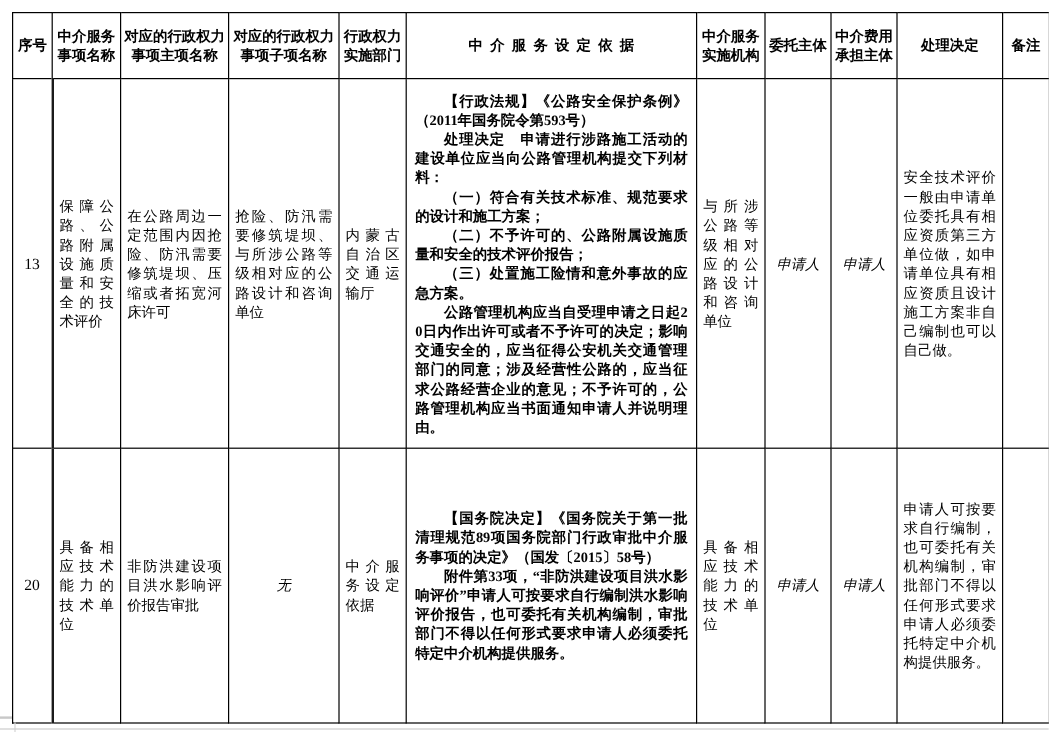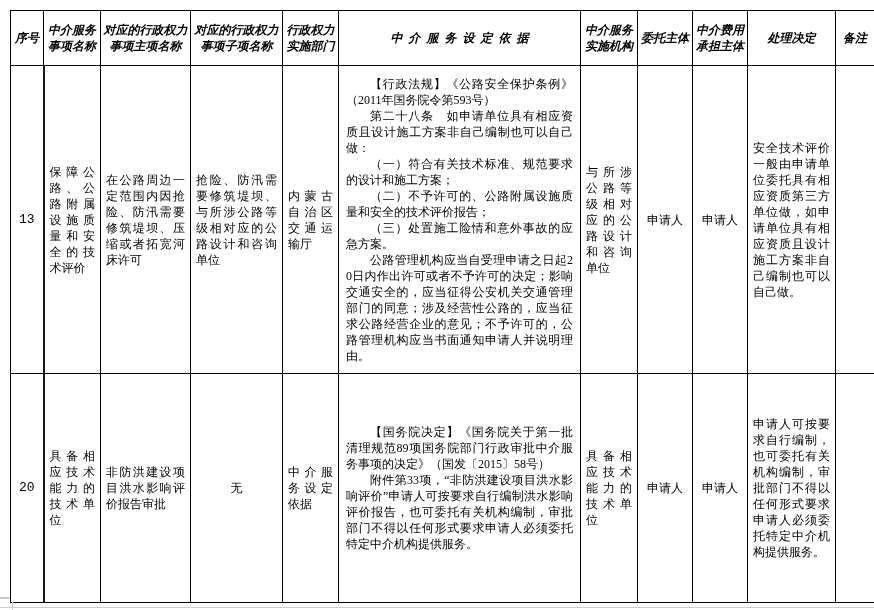--- a/index.html
+++ b/index.html
@@ -6,44 +6,44 @@
   html,body { width:874px; height:610px; background:#ffffff; overflow:hidden; }
   body { position:relative; color:#000; font-family:"Liberation Serif", serif; }
 
   table.svc {
     position:absolute; left:10px; top:10px; width:864px;
     border-collapse:collapse; table-layout:fixed;
     background:#fff;
   }
   .svc td, .svc th { border:1px solid #000; vertical-align:middle; overflow:hidden; }
 
-  .svc thead tr { height:55px;font-style:italic; }
+  .svc thead tr { height:55px; }
   .svc th {
     font-family:"Liberation Sans", sans-serif;
     font-weight:bold; font-size:12px; line-height:16px;
     text-align:center; white-space:pre-line; padding:2px 1px;
   }
   .svc th.spread { letter-spacing:6px; text-indent:6px;text-align:center; }
 
   .svc tbody tr.r13 { height:308px; }
   .svc tbody tr.r14 { height:229px; }
 
   .svc tbody td { font-size:12px; line-height:16px; }
   .svc tbody td.seq {
     text-align:center; font-size:13px;
-    font-family:Liberation Mono, monospace;
+    font-family:Liberation Serif, serif;
     border-right:2px solid #1a1a1a;
   }
   .cjust {
     text-align:justify; text-justify:inter-character;
     padding:2px 5px; word-break:break-all;
   }
-  .ctr { text-align:center; padding:2px 3px; }
+  .ctr { text-align:center; padding:2px 3px;font-style:italic; }
   .basis { padding:2px 7px; text-align:justify; text-justify:inter-character; word-break:break-all; }
-  .basis p { text-indent:2em; margin:0; }
+  .basis p { text-indent:2em; margin:0;font-weight:bold; }
   .decision { padding:2px 5px; text-align:justify; text-justify:inter-character; word-break:break-all; }
   .remark { padding:2px; }
 
   .edge-line-left {
     position:absolute; left:0; top:597px; width:10px; height:2px;
     background:#c8c8c8;
   }
   .edge-line-bottom {
     position:absolute; left:0; top:607px; width:874px; height:1px;
     background:#cccccc;
@@ -93,21 +93,21 @@
   </thead>
   <tbody>
     <tr class="r13">
       <td class="seq">13</td>
       <td class="cjust">保障公路、公路附属设施质量和安全的技术评价</td>
       <td class="cjust">在公路周边一定范围内因抢险、防汛需要修筑堤坝、压缩或者拓宽河床许可</td>
       <td class="cjust">抢险、防汛需要修筑堤坝、与所涉公路等级相对应的公路设计和咨询单位</td>
       <td class="cjust">内蒙古自治区交通运输厅</td>
       <td class="basis">
         <p>【行政法规】《公路安全保护条例》（2011年国务院令第593号）</p>
-        <p>第二十八条　如申请单位具有相应资质且设计施工方案非自己编制也可以自己做：</p>
+        <p>处理决定　申请进行涉路施工活动的建设单位应当向公路管理机构提交下列材料：</p>
         <p>（一）符合有关技术标准、规范要求的设计和施工方案；</p>
         <p>（二）不予许可的、公路附属设施质量和安全的技术评价报告；</p>
         <p>（三）处置施工险情和意外事故的应急方案。</p>
         <p>公路管理机构应当自受理申请之日起20日内作出许可或者不予许可的决定；影响交通安全的，应当征得公安机关交通管理部门的同意；涉及经营性公路的，应当征求公路经营企业的意见；不予许可的，公路管理机构应当书面通知申请人并说明理由。</p>
       </td>
       <td class="cjust">与所涉公路等级相对应的公路设计和咨询单位</td>
       <td class="ctr">申请人</td>
       <td class="ctr">申请人</td>
       <td class="decision">安全技术评价一般由申请单位委托具有相应资质第三方单位做，如申请单位具有相应资质且设计施工方案非自己编制也可以自己做。</td>
       <td class="remark"></td>

